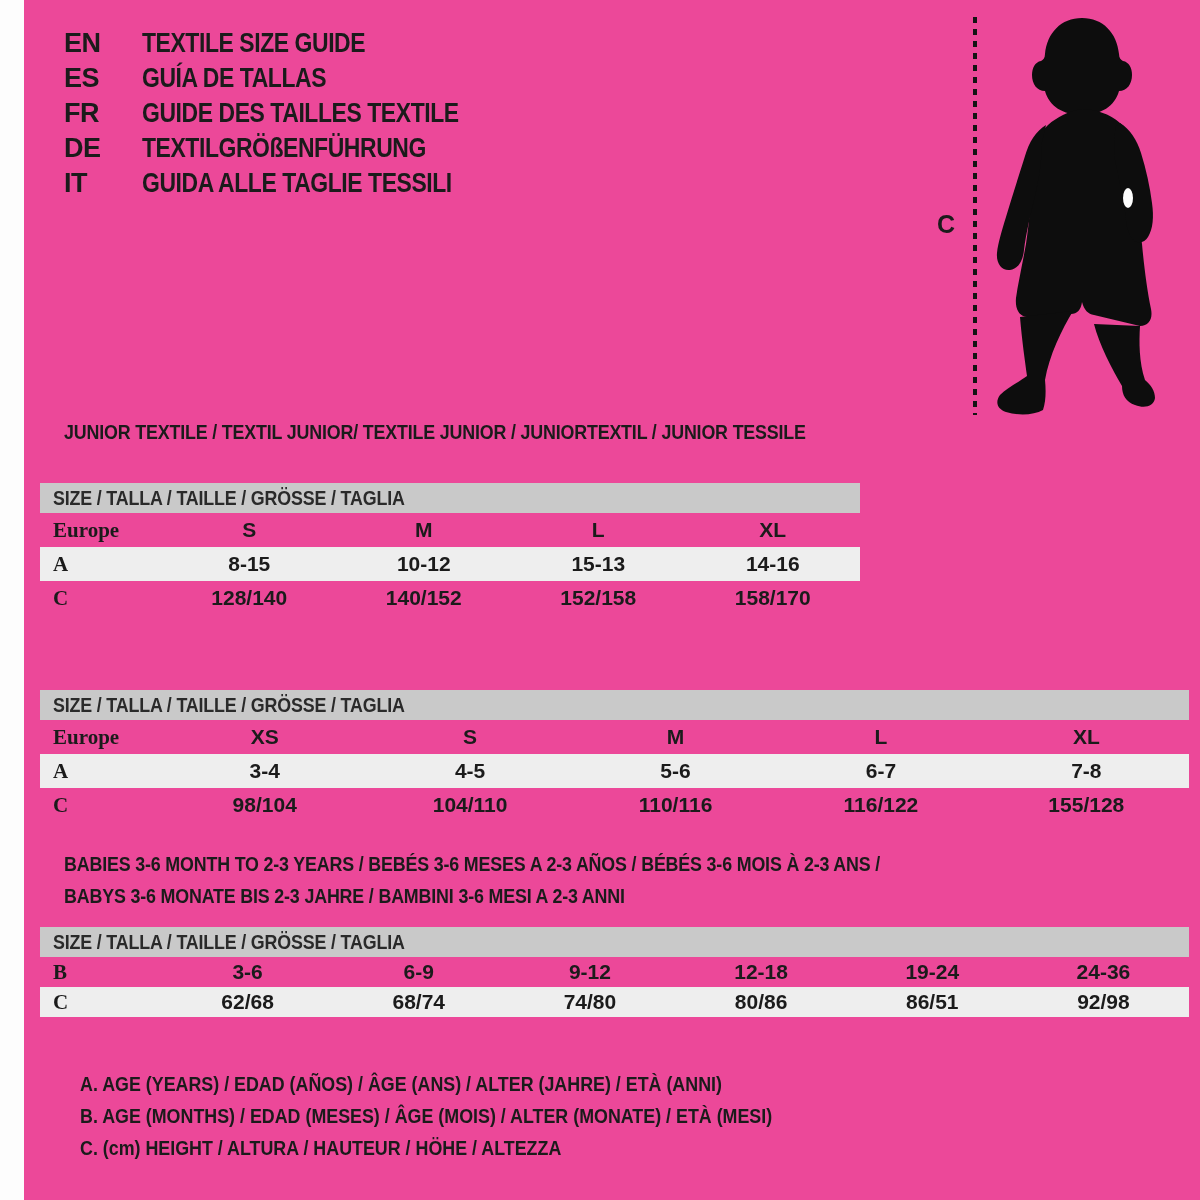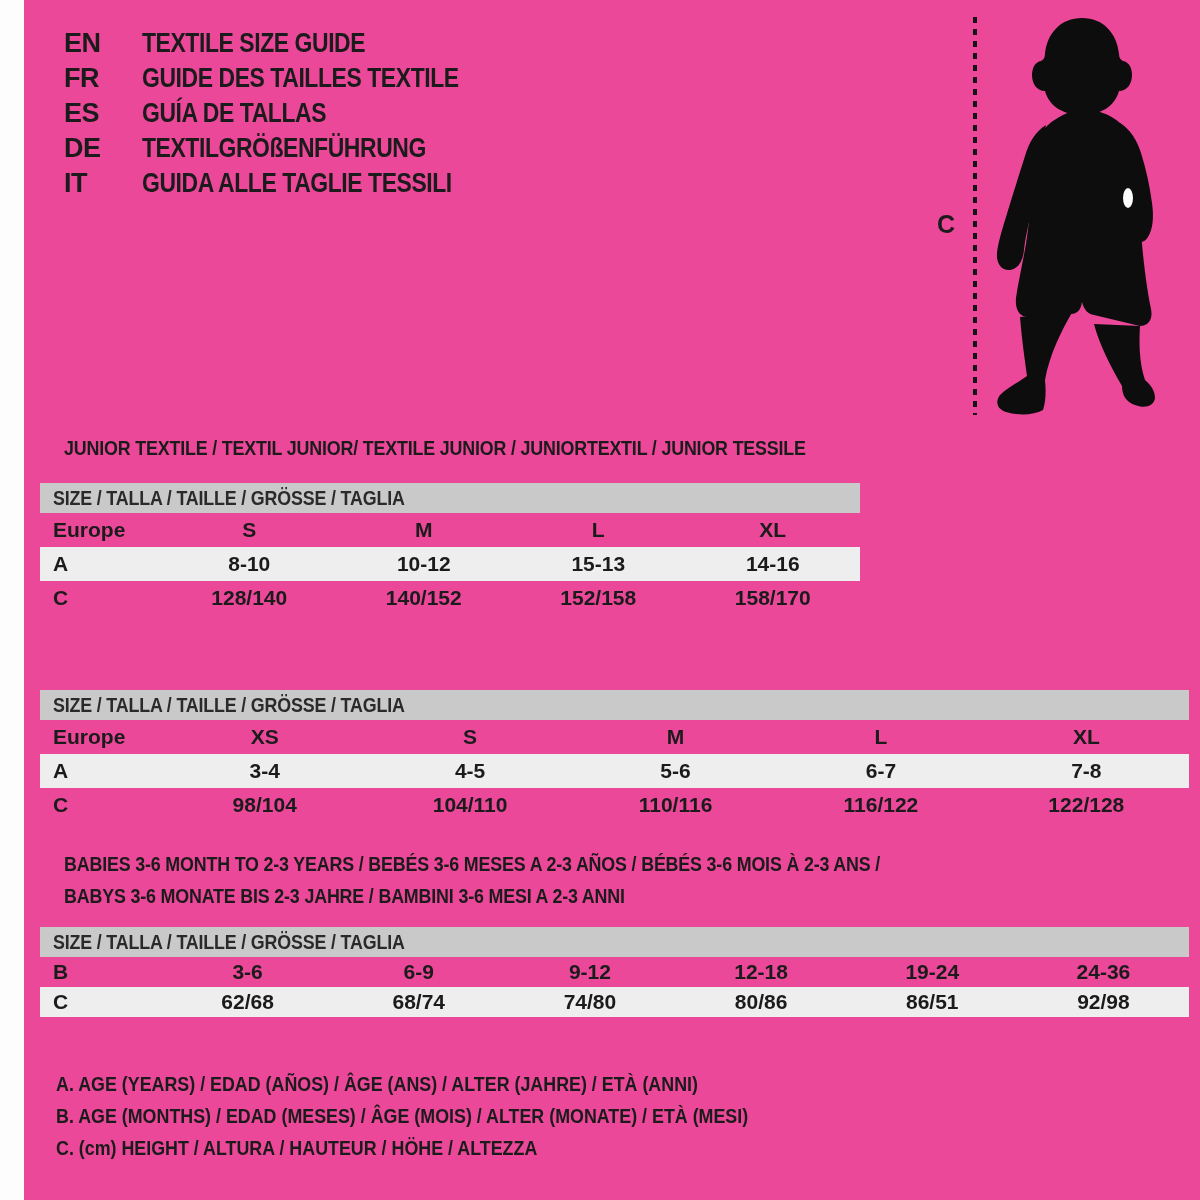--- a/index.html
+++ b/index.html
@@ -27,61 +27,61 @@
   .measure-line {
     position: absolute; left: 949px; top: 17px; width: 4px; height: 398px;
     background: repeating-linear-gradient(to bottom, #141414 0 6px, transparent 6px 12px);
   }
   .c-label { position: absolute; left: 913px; top: 210px; font-size: 25px; }
   .silhouette { position: absolute; left: 963px; top: 14px; width: 175px; height: 405px; }
 
   
   .sec-head { position: absolute; left: 40px; font-size: 21px; line-height: 23px; letter-spacing: -0.2px; }
   .sub { font-size: 13px; vertical-align: -4px; }
-  .head-junior { top: 436px; }
+  .head-junior { top: 420px; }
   .head-children { top: 642px; }
   .head-babies { top: 848px; line-height: 32px; }
 
   
   .tbl { position: absolute; left: 16px; }
   .tbl-junior { top: 483px; width: 820px; }
   .tbl-children { top: 690px; width: 1149px; }
   .tbl-babies { top: 927px; width: 1149px; }
   .bar {
     height: 30px; line-height: 30px; background: #c9c9c9; color: #2a2a2a;
     font-size: 21px; padding-left: 13px; letter-spacing: -0.2px;
   }
   .trow { display: flex; align-items: center; font-size: 21px; }
   .tbl-junior .trow, .tbl-children .trow { height: 34px; }
   .tbl-babies .trow { height: 30px; }
   .trow.shade { background: #eeeeee; }
-  .tlabel { width: 122px; padding-left: 13px; flex: 0 0 auto; }
+  .tlabel { width: 122px; padding-left: 13px; flex: 0 0 auto; font-family: Liberation Serif, serif; }
   .tcell { flex: 1 1 0; text-align: center; }
 
   
-  .legend { position: absolute; left: 32px; top: 1068px; }
+  .legend { position: absolute; left: 56px; top: 1068px; }
   .legend-line { height: 32px; line-height: 32px; font-size: 21px; }
 </style>
 </head>
 <body>
 
 <div class="canvas">
 
   <div class="langs">
     <div class="lang-row">
       <span class="lang-code">EN</span>
       <span class="lang-label cond">TEXTILE SIZE GUIDE</span>
     </div>
     <div class="lang-row">
+      <span class="lang-code">ES</span>
+      <span class="lang-label cond">GUÍA DE TALLAS</span>
+    </div>
+    <div class="lang-row">
       <span class="lang-code">FR</span>
       <span class="lang-label cond">GUIDE DES TAILLES TEXTILE</span>
-    </div>
-    <div class="lang-row">
-      <span class="lang-code">ES</span>
-      <span class="lang-label cond">GUÍA DE TALLAS</span>
     </div>
     <div class="lang-row">
       <span class="lang-code">DE</span>
       <span class="lang-label cond">TEXTILGRÖßENFÜHRUNG</span>
     </div>
     <div class="lang-row">
       <span class="lang-code">IT</span>
       <span class="lang-label cond">GUIDA ALLE TAGLIE TESSILI</span>
     </div>
   </div>
@@ -116,21 +116,21 @@
     </div>
     <div class="trow">
       <span class="tlabel">Europe</span>
       <span class="tcell">S</span>
       <span class="tcell">M</span>
       <span class="tcell">L</span>
       <span class="tcell">XL</span>
     </div>
     <div class="trow shade">
       <span class="tlabel">A</span>
-      <span class="tcell">8-10</span>
+      <span class="tcell">8-15</span>
       <span class="tcell">10-12</span>
       <span class="tcell">15-13</span>
       <span class="tcell">14-16</span>
     </div>
     <div class="trow">
       <span class="tlabel">C</span>
       <span class="tcell">128/140</span>
       <span class="tcell">140/152</span>
       <span class="tcell">152/158</span>
       <span class="tcell">158/170</span>
@@ -156,21 +156,21 @@
       <span class="tcell">5-6</span>
       <span class="tcell">6-7</span>
       <span class="tcell">7-8</span>
     </div>
     <div class="trow">
       <span class="tlabel">C</span>
       <span class="tcell">98/104</span>
       <span class="tcell">104/110</span>
       <span class="tcell">110/116</span>
       <span class="tcell">116/122</span>
-      <span class="tcell">122/128</span>
+      <span class="tcell">155/128</span>
     </div>
   </div>
 
   <div class="sec-head head-babies">
     <div><span class="cond">BABIES 3-6 MONTH TO 2-3 YEARS / BEBÉS 3-6 MESES A 2-3 AÑOS / BÉBÉS 3-6 MOIS À 2-3 ANS /</span></div>
     <div><span class="cond">BABYS 3-6 MONATE BIS 2-3 JAHRE / BAMBINI 3-6 MESI A 2-3 ANNI</span></div>
   </div>
   <div class="tbl tbl-babies">
     <div class="bar">
       <span class="cond">SIZE / TALLA / TAILLE / GRÖSSE / TAGLIA</span>

